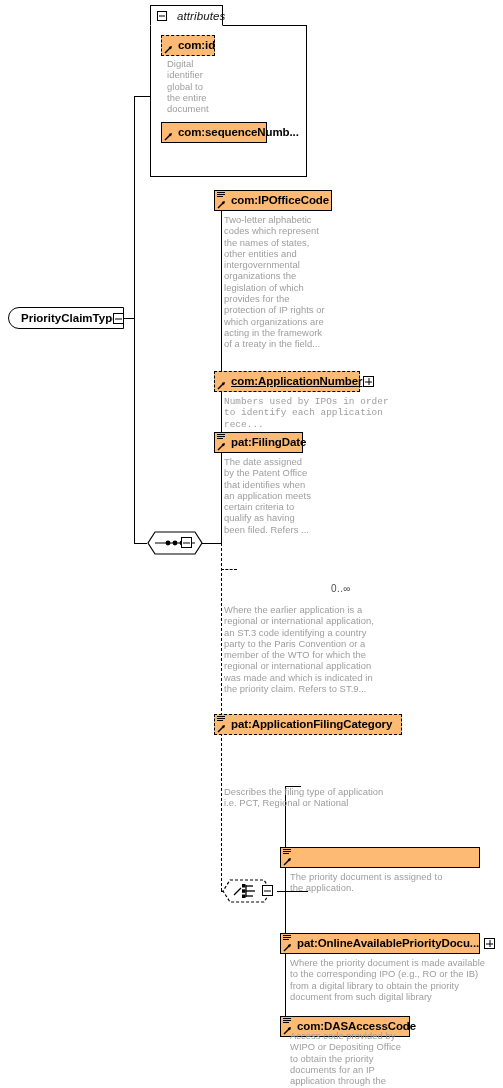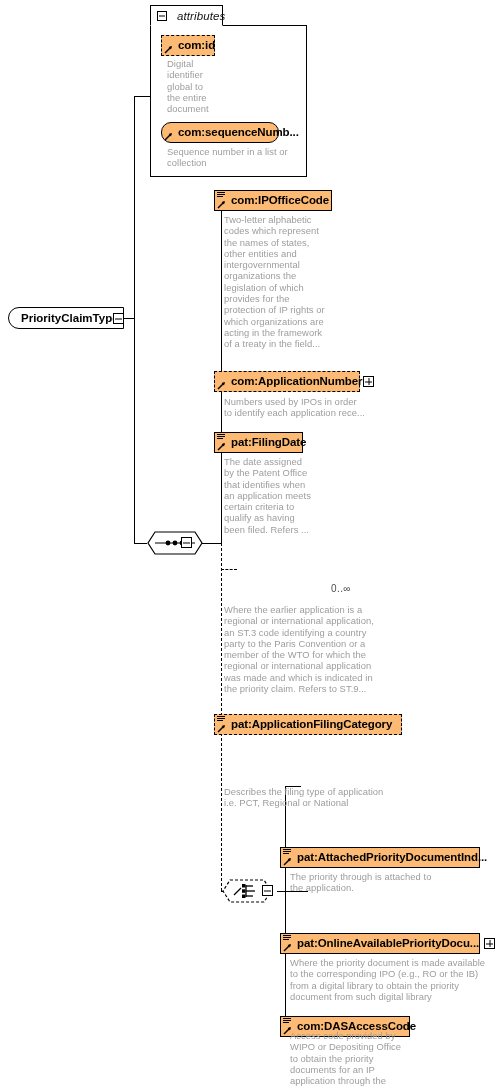--- a/index.html
+++ b/index.html
@@ -132,32 +132,30 @@
         </svg>
     </span>
     <span class="txt">com:id</span>
   </div>
   <div class="doc" style="left:167px;top:58px;width:70px;">Digital
 identifier
 global to
 the entire
 document</div>
 
-  <div class="node solid" style="left:161px;top:122px;width:118px;border-radius:10px;">
+  <div class="node solid" style="left:161px;top:122px;width:106px;">
     <div class="shadow"></div>
     <span class="gl-arrow">
       <svg width="9" height="9" viewBox="0 0 9 9">
           <path d="M1 8 L7 2" stroke="#000" stroke-width="1.4" fill="none"></path>
           <path d="M8 1 L4.6 2 L7 4.4 Z" fill="#000"></path>
         </svg>
     </span>
     <span class="txt">com:sequenceNumb...</span>
   </div>
-  <div class="doc" style="left:167px;top:146px;width:140px;">Sequence number in a list or
-collection</div>
 
   <div class="comp" style="left:147px;top:531px;">
     <div class="shadow"></div>
     <svg width="56" height="24" viewBox="0 0 56 24">
       <polygon points="8,1 48,1 55,12 48,23 8,23 1,12" fill="#fff" stroke="#000" stroke-width="1.2"></polygon>
       <line x1="8" y1="12" x2="48" y2="12" stroke="#000" stroke-width="1.2"></line>
       <circle cx="21" cy="12" r="2.4" fill="#000"></circle>
       <circle cx="28" cy="12" r="2.4" fill="#000"></circle>
       <circle cx="35" cy="12" r="2.4" fill="#000"></circle>
     </svg>
@@ -201,32 +199,32 @@
 other entities and
 intergovernmental
 organizations the
 legislation of which
 provides for the
 protection of IP rights or
 which organizations are
 acting in the framework
 of a treaty in the field...</div>
 
-  <div class="node dashed" style="left:214px;top:371px;width:146px;">
+  <div class="node dashed" style="left:214px;top:371px;width:146px;text-decoration:underline;">
     <div class="shadow"></div>
     <span class="gl-arrow">
       <svg width="9" height="9" viewBox="0 0 9 9">
           <path d="M1 8 L7 2" stroke="#000" stroke-width="1.4" fill="none"></path>
           <path d="M8 1 L4.6 2 L7 4.4 Z" fill="#000"></path>
         </svg>
     </span>
     <span class="txt">com:ApplicationNumber</span>
   </div>
   <div class="nodeplus" style="left:363px;top:376px;"></div>
-  <div class="doc" style="left:224px;top:396px;width:190px;">Numbers used by IPOs in order
+  <div class="doc" style="left:224px;top:396px;width:190px;font-family:Liberation Mono, monospace;">Numbers used by IPOs in order
 to identify each application rece...</div>
 
   <div class="node solid" style="left:214px;top:432px;width:89px;">
     <div class="shadow"></div>
     <span class="gl-lines">
         <i></i>
         <i></i>
         <i></i>
       </span>
     <span class="gl-arrow">
@@ -280,23 +278,22 @@
         <i></i>
         <i></i>
         <i></i>
       </span>
     <span class="gl-arrow">
       <svg width="9" height="9" viewBox="0 0 9 9">
           <path d="M1 8 L7 2" stroke="#000" stroke-width="1.4" fill="none"></path>
           <path d="M8 1 L4.6 2 L7 4.4 Z" fill="#000"></path>
         </svg>
     </span>
-    <span class="txt">pat:AttachedPriorityDocumentInd...</span>
-  </div>
-  <div class="doc" style="left:290px;top:871px;width:200px;">The priority through is attached to
+  </div>
+  <div class="doc" style="left:290px;top:871px;width:200px;">The priority document is assigned to
 the application.</div>
 
   <div class="node solid" style="left:280px;top:933px;width:200px;">
     <div class="shadow"></div>
     <span class="gl-lines">
         <i></i>
         <i></i>
         <i></i>
       </span>
     <span class="gl-arrow">

